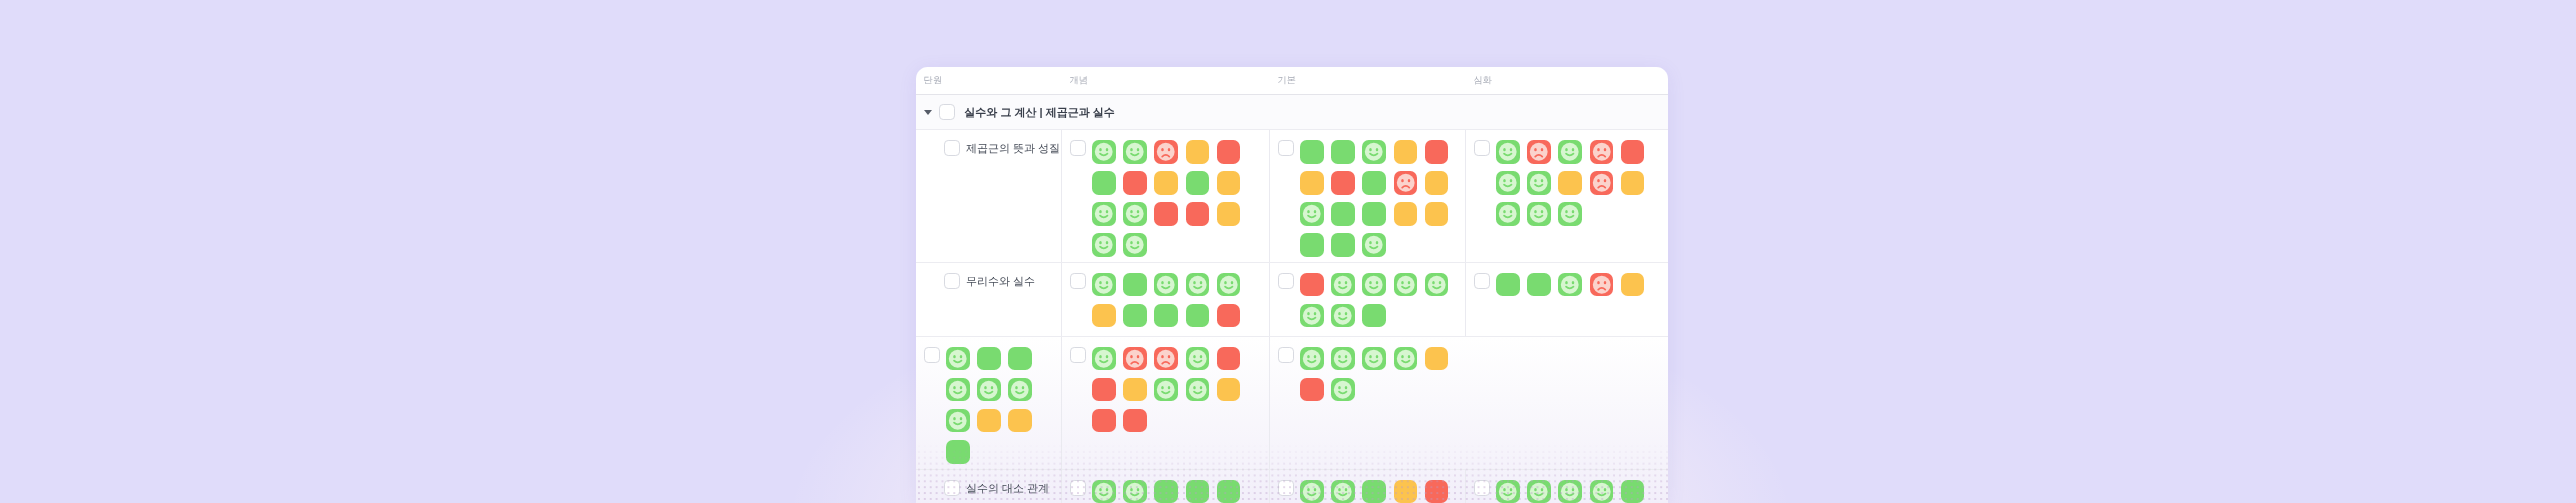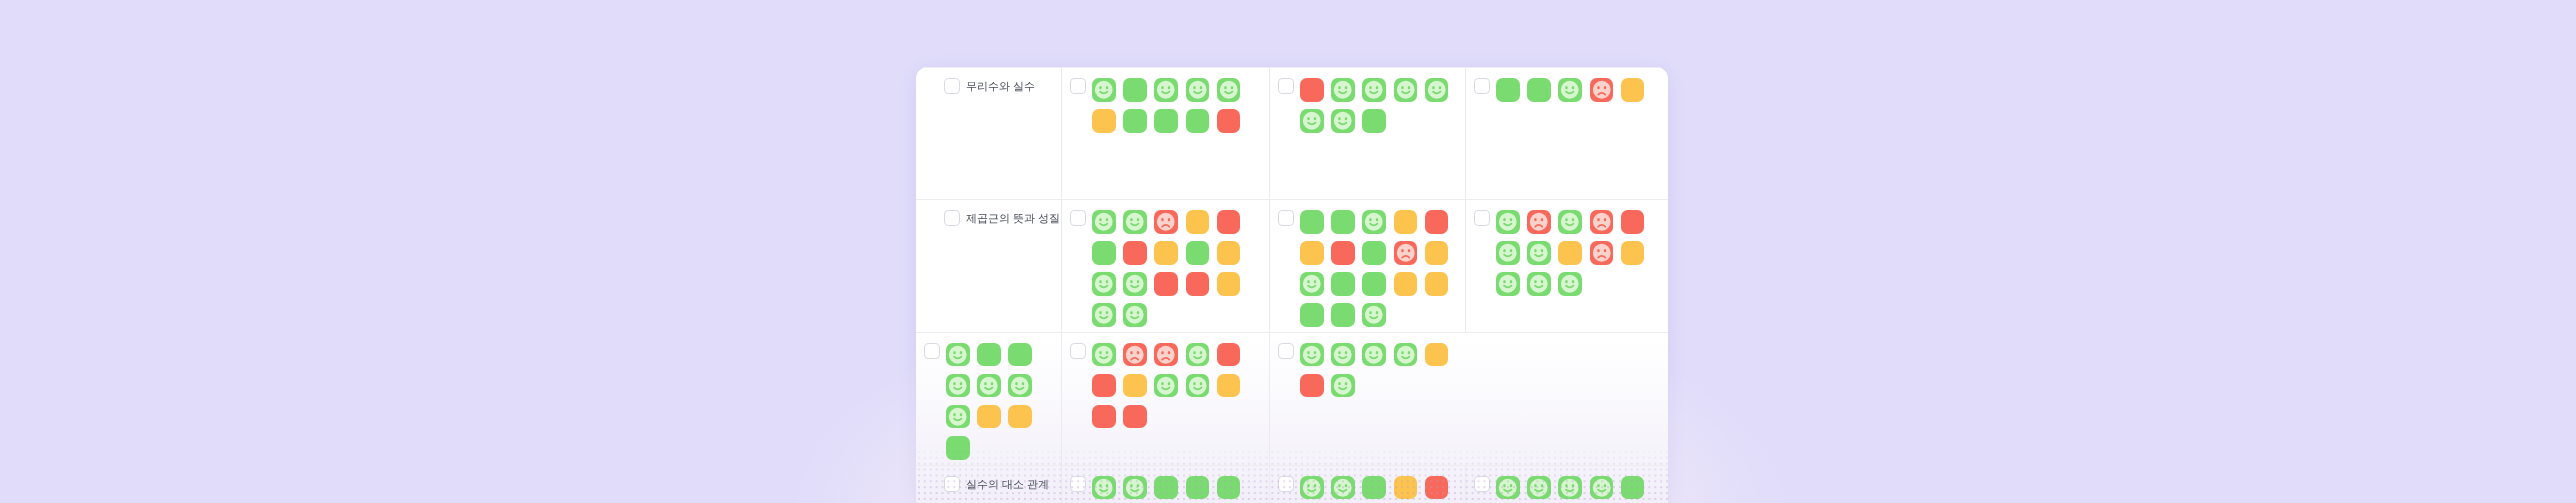--- a/index.html
+++ b/index.html
@@ -69,364 +69,375 @@
   }
 </style>
 </head>
 <body>
 
 <div class="stage">
   <div class="glow"></div>
 
   <div class="panel">
 
+    <div class="thead">
+      <div class="th">단원</div>
+      <div class="th">개념</div>
+      <div class="th">기본</div>
+      <div class="th">심화</div>
+    </div>
 
+    <div class="group-row">
+      <span class="tri"></span>
+      <span class="cb"></span>
+      <span class="group-title">실수와 그 계산 | 제곱근과 실수</span>
+    </div>
 
     <div id="rows">
         <div class="trow">
           <div class="cell unit-cell">
             <span class="cb"></span>
-            <span class="unit-label">무리수와 실수</span>
-          </div>
-          <div class="cell">
-            <span class="cb"></span>
-            <div class="tile-grid">
-              <div class="tile" style="background: rgb(121, 219, 112);">
-                <svg viewBox="0 0 28 28">
-                  <circle cx="14" cy="14" r="10.6" fill="#D7F6D0"></circle>
-                  <ellipse cx="10.1" cy="11.5" rx="1.5" ry="1.95" fill="#79DB70"></ellipse>
-                  <ellipse cx="17.9" cy="11.5" rx="1.5" ry="1.95" fill="#79DB70"></ellipse>
-                  <path d="M9.6 16.2 Q14 20.4 18.4 16.2" stroke="#79DB70" stroke-width="2.1" fill="none" stroke-linecap="round"></path>
-                </svg>
-              </div>
-              <div class="tile" style="background: rgb(121, 219, 112);"></div>
-              <div class="tile" style="background: rgb(121, 219, 112);">
-                <svg viewBox="0 0 28 28">
-                  <circle cx="14" cy="14" r="10.6" fill="#D7F6D0"></circle>
-                  <ellipse cx="10.1" cy="11.5" rx="1.5" ry="1.95" fill="#79DB70"></ellipse>
-                  <ellipse cx="17.9" cy="11.5" rx="1.5" ry="1.95" fill="#79DB70"></ellipse>
-                  <path d="M9.6 16.2 Q14 20.4 18.4 16.2" stroke="#79DB70" stroke-width="2.1" fill="none" stroke-linecap="round"></path>
-                </svg>
-              </div>
-              <div class="tile" style="background: rgb(121, 219, 112);">
-                <svg viewBox="0 0 28 28">
-                  <circle cx="14" cy="14" r="10.6" fill="#D7F6D0"></circle>
-                  <ellipse cx="10.1" cy="11.5" rx="1.5" ry="1.95" fill="#79DB70"></ellipse>
-                  <ellipse cx="17.9" cy="11.5" rx="1.5" ry="1.95" fill="#79DB70"></ellipse>
-                  <path d="M9.6 16.2 Q14 20.4 18.4 16.2" stroke="#79DB70" stroke-width="2.1" fill="none" stroke-linecap="round"></path>
-                </svg>
-              </div>
-              <div class="tile" style="background: rgb(121, 219, 112);">
-                <svg viewBox="0 0 28 28">
-                  <circle cx="14" cy="14" r="10.6" fill="#D7F6D0"></circle>
-                  <ellipse cx="10.1" cy="11.5" rx="1.5" ry="1.95" fill="#79DB70"></ellipse>
-                  <ellipse cx="17.9" cy="11.5" rx="1.5" ry="1.95" fill="#79DB70"></ellipse>
-                  <path d="M9.6 16.2 Q14 20.4 18.4 16.2" stroke="#79DB70" stroke-width="2.1" fill="none" stroke-linecap="round"></path>
-                </svg>
-              </div>
-              <div class="tile" style="background: rgb(252, 195, 78);"></div>
-              <div class="tile" style="background: rgb(121, 219, 112);"></div>
-              <div class="tile" style="background: rgb(121, 219, 112);"></div>
-              <div class="tile" style="background: rgb(121, 219, 112);"></div>
-              <div class="tile" style="background: rgb(248, 105, 91);"></div>
-            </div>
-          </div>
-          <div class="cell">
-            <span class="cb"></span>
-            <div class="tile-grid">
-              <div class="tile" style="background: rgb(248, 105, 91);"></div>
-              <div class="tile" style="background: rgb(121, 219, 112);">
-                <svg viewBox="0 0 28 28">
-                  <circle cx="14" cy="14" r="10.6" fill="#D7F6D0"></circle>
-                  <ellipse cx="10.1" cy="11.5" rx="1.5" ry="1.95" fill="#79DB70"></ellipse>
-                  <ellipse cx="17.9" cy="11.5" rx="1.5" ry="1.95" fill="#79DB70"></ellipse>
-                  <path d="M9.6 16.2 Q14 20.4 18.4 16.2" stroke="#79DB70" stroke-width="2.1" fill="none" stroke-linecap="round"></path>
-                </svg>
-              </div>
-              <div class="tile" style="background: rgb(121, 219, 112);">
-                <svg viewBox="0 0 28 28">
-                  <circle cx="14" cy="14" r="10.6" fill="#D7F6D0"></circle>
-                  <ellipse cx="10.1" cy="11.5" rx="1.5" ry="1.95" fill="#79DB70"></ellipse>
-                  <ellipse cx="17.9" cy="11.5" rx="1.5" ry="1.95" fill="#79DB70"></ellipse>
-                  <path d="M9.6 16.2 Q14 20.4 18.4 16.2" stroke="#79DB70" stroke-width="2.1" fill="none" stroke-linecap="round"></path>
-                </svg>
-              </div>
-              <div class="tile" style="background: rgb(121, 219, 112);">
-                <svg viewBox="0 0 28 28">
-                  <circle cx="14" cy="14" r="10.6" fill="#D7F6D0"></circle>
-                  <ellipse cx="10.1" cy="11.5" rx="1.5" ry="1.95" fill="#79DB70"></ellipse>
-                  <ellipse cx="17.9" cy="11.5" rx="1.5" ry="1.95" fill="#79DB70"></ellipse>
-                  <path d="M9.6 16.2 Q14 20.4 18.4 16.2" stroke="#79DB70" stroke-width="2.1" fill="none" stroke-linecap="round"></path>
-                </svg>
-              </div>
-              <div class="tile" style="background: rgb(121, 219, 112);">
-                <svg viewBox="0 0 28 28">
-                  <circle cx="14" cy="14" r="10.6" fill="#D7F6D0"></circle>
-                  <ellipse cx="10.1" cy="11.5" rx="1.5" ry="1.95" fill="#79DB70"></ellipse>
-                  <ellipse cx="17.9" cy="11.5" rx="1.5" ry="1.95" fill="#79DB70"></ellipse>
-                  <path d="M9.6 16.2 Q14 20.4 18.4 16.2" stroke="#79DB70" stroke-width="2.1" fill="none" stroke-linecap="round"></path>
-                </svg>
-              </div>
-              <div class="tile" style="background: rgb(121, 219, 112);">
-                <svg viewBox="0 0 28 28">
-                  <circle cx="14" cy="14" r="10.6" fill="#D7F6D0"></circle>
-                  <ellipse cx="10.1" cy="11.5" rx="1.5" ry="1.95" fill="#79DB70"></ellipse>
-                  <ellipse cx="17.9" cy="11.5" rx="1.5" ry="1.95" fill="#79DB70"></ellipse>
-                  <path d="M9.6 16.2 Q14 20.4 18.4 16.2" stroke="#79DB70" stroke-width="2.1" fill="none" stroke-linecap="round"></path>
-                </svg>
-              </div>
-              <div class="tile" style="background: rgb(121, 219, 112);">
-                <svg viewBox="0 0 28 28">
-                  <circle cx="14" cy="14" r="10.6" fill="#D7F6D0"></circle>
-                  <ellipse cx="10.1" cy="11.5" rx="1.5" ry="1.95" fill="#79DB70"></ellipse>
-                  <ellipse cx="17.9" cy="11.5" rx="1.5" ry="1.95" fill="#79DB70"></ellipse>
-                  <path d="M9.6 16.2 Q14 20.4 18.4 16.2" stroke="#79DB70" stroke-width="2.1" fill="none" stroke-linecap="round"></path>
-                </svg>
-              </div>
-              <div class="tile" style="background: rgb(121, 219, 112);"></div>
-            </div>
-          </div>
-          <div class="cell">
-            <span class="cb"></span>
-            <div class="tile-grid">
-              <div class="tile" style="background: rgb(121, 219, 112);"></div>
-              <div class="tile" style="background: rgb(121, 219, 112);"></div>
-              <div class="tile" style="background: rgb(121, 219, 112);">
-                <svg viewBox="0 0 28 28">
-                  <circle cx="14" cy="14" r="10.6" fill="#D7F6D0"></circle>
-                  <ellipse cx="10.1" cy="11.5" rx="1.5" ry="1.95" fill="#79DB70"></ellipse>
-                  <ellipse cx="17.9" cy="11.5" rx="1.5" ry="1.95" fill="#79DB70"></ellipse>
-                  <path d="M9.6 16.2 Q14 20.4 18.4 16.2" stroke="#79DB70" stroke-width="2.1" fill="none" stroke-linecap="round"></path>
-                </svg>
-              </div>
-              <div class="tile" style="background: rgb(248, 105, 91);">
-                <svg viewBox="0 0 28 28">
-                  <circle cx="14" cy="14" r="10.6" fill="#FBD3CC"></circle>
-                  <ellipse cx="10.1" cy="11.5" rx="1.5" ry="1.95" fill="#F8695B"></ellipse>
-                  <ellipse cx="17.9" cy="11.5" rx="1.5" ry="1.95" fill="#F8695B"></ellipse>
-                  <path d="M9.8 19.7 Q14 15.6 18.2 19.7" stroke="#F8695B" stroke-width="2.1" fill="none" stroke-linecap="round"></path>
-                </svg>
-              </div>
-              <div class="tile" style="background: rgb(252, 195, 78);"></div>
+            <span class="unit-label">제곱근의 뜻과 성질</span>
+          </div>
+          <div class="cell">
+            <span class="cb"></span>
+            <div class="tile-grid">
+              <div class="tile" style="background: rgb(121, 219, 112);">
+                <svg viewBox="0 0 28 28">
+                  <circle cx="14" cy="14" r="10.6" fill="#D7F6D0"></circle>
+                  <ellipse cx="10.1" cy="11.5" rx="1.5" ry="1.95" fill="#79DB70"></ellipse>
+                  <ellipse cx="17.9" cy="11.5" rx="1.5" ry="1.95" fill="#79DB70"></ellipse>
+                  <path d="M9.6 16.2 Q14 20.4 18.4 16.2" stroke="#79DB70" stroke-width="2.1" fill="none" stroke-linecap="round"></path>
+                </svg>
+              </div>
+              <div class="tile" style="background: rgb(121, 219, 112);">
+                <svg viewBox="0 0 28 28">
+                  <circle cx="14" cy="14" r="10.6" fill="#D7F6D0"></circle>
+                  <ellipse cx="10.1" cy="11.5" rx="1.5" ry="1.95" fill="#79DB70"></ellipse>
+                  <ellipse cx="17.9" cy="11.5" rx="1.5" ry="1.95" fill="#79DB70"></ellipse>
+                  <path d="M9.6 16.2 Q14 20.4 18.4 16.2" stroke="#79DB70" stroke-width="2.1" fill="none" stroke-linecap="round"></path>
+                </svg>
+              </div>
+              <div class="tile" style="background: rgb(248, 105, 91);">
+                <svg viewBox="0 0 28 28">
+                  <circle cx="14" cy="14" r="10.6" fill="#FBD3CC"></circle>
+                  <ellipse cx="10.1" cy="11.5" rx="1.5" ry="1.95" fill="#F8695B"></ellipse>
+                  <ellipse cx="17.9" cy="11.5" rx="1.5" ry="1.95" fill="#F8695B"></ellipse>
+                  <path d="M9.8 19.7 Q14 15.6 18.2 19.7" stroke="#F8695B" stroke-width="2.1" fill="none" stroke-linecap="round"></path>
+                </svg>
+              </div>
+              <div class="tile" style="background: rgb(252, 195, 78);"></div>
+              <div class="tile" style="background: rgb(248, 105, 91);"></div>
+              <div class="tile" style="background: rgb(121, 219, 112);"></div>
+              <div class="tile" style="background: rgb(248, 105, 91);"></div>
+              <div class="tile" style="background: rgb(252, 195, 78);"></div>
+              <div class="tile" style="background: rgb(121, 219, 112);"></div>
+              <div class="tile" style="background: rgb(252, 195, 78);"></div>
+              <div class="tile" style="background: rgb(121, 219, 112);">
+                <svg viewBox="0 0 28 28">
+                  <circle cx="14" cy="14" r="10.6" fill="#D7F6D0"></circle>
+                  <ellipse cx="10.1" cy="11.5" rx="1.5" ry="1.95" fill="#79DB70"></ellipse>
+                  <ellipse cx="17.9" cy="11.5" rx="1.5" ry="1.95" fill="#79DB70"></ellipse>
+                  <path d="M9.6 16.2 Q14 20.4 18.4 16.2" stroke="#79DB70" stroke-width="2.1" fill="none" stroke-linecap="round"></path>
+                </svg>
+              </div>
+              <div class="tile" style="background: rgb(121, 219, 112);">
+                <svg viewBox="0 0 28 28">
+                  <circle cx="14" cy="14" r="10.6" fill="#D7F6D0"></circle>
+                  <ellipse cx="10.1" cy="11.5" rx="1.5" ry="1.95" fill="#79DB70"></ellipse>
+                  <ellipse cx="17.9" cy="11.5" rx="1.5" ry="1.95" fill="#79DB70"></ellipse>
+                  <path d="M9.6 16.2 Q14 20.4 18.4 16.2" stroke="#79DB70" stroke-width="2.1" fill="none" stroke-linecap="round"></path>
+                </svg>
+              </div>
+              <div class="tile" style="background: rgb(248, 105, 91);"></div>
+              <div class="tile" style="background: rgb(248, 105, 91);"></div>
+              <div class="tile" style="background: rgb(252, 195, 78);"></div>
+              <div class="tile" style="background: rgb(121, 219, 112);">
+                <svg viewBox="0 0 28 28">
+                  <circle cx="14" cy="14" r="10.6" fill="#D7F6D0"></circle>
+                  <ellipse cx="10.1" cy="11.5" rx="1.5" ry="1.95" fill="#79DB70"></ellipse>
+                  <ellipse cx="17.9" cy="11.5" rx="1.5" ry="1.95" fill="#79DB70"></ellipse>
+                  <path d="M9.6 16.2 Q14 20.4 18.4 16.2" stroke="#79DB70" stroke-width="2.1" fill="none" stroke-linecap="round"></path>
+                </svg>
+              </div>
+              <div class="tile" style="background: rgb(121, 219, 112);">
+                <svg viewBox="0 0 28 28">
+                  <circle cx="14" cy="14" r="10.6" fill="#D7F6D0"></circle>
+                  <ellipse cx="10.1" cy="11.5" rx="1.5" ry="1.95" fill="#79DB70"></ellipse>
+                  <ellipse cx="17.9" cy="11.5" rx="1.5" ry="1.95" fill="#79DB70"></ellipse>
+                  <path d="M9.6 16.2 Q14 20.4 18.4 16.2" stroke="#79DB70" stroke-width="2.1" fill="none" stroke-linecap="round"></path>
+                </svg>
+              </div>
+            </div>
+          </div>
+          <div class="cell">
+            <span class="cb"></span>
+            <div class="tile-grid">
+              <div class="tile" style="background: rgb(121, 219, 112);"></div>
+              <div class="tile" style="background: rgb(121, 219, 112);"></div>
+              <div class="tile" style="background: rgb(121, 219, 112);">
+                <svg viewBox="0 0 28 28">
+                  <circle cx="14" cy="14" r="10.6" fill="#D7F6D0"></circle>
+                  <ellipse cx="10.1" cy="11.5" rx="1.5" ry="1.95" fill="#79DB70"></ellipse>
+                  <ellipse cx="17.9" cy="11.5" rx="1.5" ry="1.95" fill="#79DB70"></ellipse>
+                  <path d="M9.6 16.2 Q14 20.4 18.4 16.2" stroke="#79DB70" stroke-width="2.1" fill="none" stroke-linecap="round"></path>
+                </svg>
+              </div>
+              <div class="tile" style="background: rgb(252, 195, 78);"></div>
+              <div class="tile" style="background: rgb(248, 105, 91);"></div>
+              <div class="tile" style="background: rgb(252, 195, 78);"></div>
+              <div class="tile" style="background: rgb(248, 105, 91);"></div>
+              <div class="tile" style="background: rgb(121, 219, 112);"></div>
+              <div class="tile" style="background: rgb(248, 105, 91);">
+                <svg viewBox="0 0 28 28">
+                  <circle cx="14" cy="14" r="10.6" fill="#FBD3CC"></circle>
+                  <ellipse cx="10.1" cy="11.5" rx="1.5" ry="1.95" fill="#F8695B"></ellipse>
+                  <ellipse cx="17.9" cy="11.5" rx="1.5" ry="1.95" fill="#F8695B"></ellipse>
+                  <path d="M9.8 19.7 Q14 15.6 18.2 19.7" stroke="#F8695B" stroke-width="2.1" fill="none" stroke-linecap="round"></path>
+                </svg>
+              </div>
+              <div class="tile" style="background: rgb(252, 195, 78);"></div>
+              <div class="tile" style="background: rgb(121, 219, 112);">
+                <svg viewBox="0 0 28 28">
+                  <circle cx="14" cy="14" r="10.6" fill="#D7F6D0"></circle>
+                  <ellipse cx="10.1" cy="11.5" rx="1.5" ry="1.95" fill="#79DB70"></ellipse>
+                  <ellipse cx="17.9" cy="11.5" rx="1.5" ry="1.95" fill="#79DB70"></ellipse>
+                  <path d="M9.6 16.2 Q14 20.4 18.4 16.2" stroke="#79DB70" stroke-width="2.1" fill="none" stroke-linecap="round"></path>
+                </svg>
+              </div>
+              <div class="tile" style="background: rgb(121, 219, 112);"></div>
+              <div class="tile" style="background: rgb(121, 219, 112);"></div>
+              <div class="tile" style="background: rgb(252, 195, 78);"></div>
+              <div class="tile" style="background: rgb(252, 195, 78);"></div>
+              <div class="tile" style="background: rgb(121, 219, 112);"></div>
+              <div class="tile" style="background: rgb(121, 219, 112);"></div>
+              <div class="tile" style="background: rgb(121, 219, 112);">
+                <svg viewBox="0 0 28 28">
+                  <circle cx="14" cy="14" r="10.6" fill="#D7F6D0"></circle>
+                  <ellipse cx="10.1" cy="11.5" rx="1.5" ry="1.95" fill="#79DB70"></ellipse>
+                  <ellipse cx="17.9" cy="11.5" rx="1.5" ry="1.95" fill="#79DB70"></ellipse>
+                  <path d="M9.6 16.2 Q14 20.4 18.4 16.2" stroke="#79DB70" stroke-width="2.1" fill="none" stroke-linecap="round"></path>
+                </svg>
+              </div>
+            </div>
+          </div>
+          <div class="cell">
+            <span class="cb"></span>
+            <div class="tile-grid">
+              <div class="tile" style="background: rgb(121, 219, 112);">
+                <svg viewBox="0 0 28 28">
+                  <circle cx="14" cy="14" r="10.6" fill="#D7F6D0"></circle>
+                  <ellipse cx="10.1" cy="11.5" rx="1.5" ry="1.95" fill="#79DB70"></ellipse>
+                  <ellipse cx="17.9" cy="11.5" rx="1.5" ry="1.95" fill="#79DB70"></ellipse>
+                  <path d="M9.6 16.2 Q14 20.4 18.4 16.2" stroke="#79DB70" stroke-width="2.1" fill="none" stroke-linecap="round"></path>
+                </svg>
+              </div>
+              <div class="tile" style="background: rgb(248, 105, 91);">
+                <svg viewBox="0 0 28 28">
+                  <circle cx="14" cy="14" r="10.6" fill="#FBD3CC"></circle>
+                  <ellipse cx="10.1" cy="11.5" rx="1.5" ry="1.95" fill="#F8695B"></ellipse>
+                  <ellipse cx="17.9" cy="11.5" rx="1.5" ry="1.95" fill="#F8695B"></ellipse>
+                  <path d="M9.8 19.7 Q14 15.6 18.2 19.7" stroke="#F8695B" stroke-width="2.1" fill="none" stroke-linecap="round"></path>
+                </svg>
+              </div>
+              <div class="tile" style="background: rgb(121, 219, 112);">
+                <svg viewBox="0 0 28 28">
+                  <circle cx="14" cy="14" r="10.6" fill="#D7F6D0"></circle>
+                  <ellipse cx="10.1" cy="11.5" rx="1.5" ry="1.95" fill="#79DB70"></ellipse>
+                  <ellipse cx="17.9" cy="11.5" rx="1.5" ry="1.95" fill="#79DB70"></ellipse>
+                  <path d="M9.6 16.2 Q14 20.4 18.4 16.2" stroke="#79DB70" stroke-width="2.1" fill="none" stroke-linecap="round"></path>
+                </svg>
+              </div>
+              <div class="tile" style="background: rgb(248, 105, 91);">
+                <svg viewBox="0 0 28 28">
+                  <circle cx="14" cy="14" r="10.6" fill="#FBD3CC"></circle>
+                  <ellipse cx="10.1" cy="11.5" rx="1.5" ry="1.95" fill="#F8695B"></ellipse>
+                  <ellipse cx="17.9" cy="11.5" rx="1.5" ry="1.95" fill="#F8695B"></ellipse>
+                  <path d="M9.8 19.7 Q14 15.6 18.2 19.7" stroke="#F8695B" stroke-width="2.1" fill="none" stroke-linecap="round"></path>
+                </svg>
+              </div>
+              <div class="tile" style="background: rgb(248, 105, 91);"></div>
+              <div class="tile" style="background: rgb(121, 219, 112);">
+                <svg viewBox="0 0 28 28">
+                  <circle cx="14" cy="14" r="10.6" fill="#D7F6D0"></circle>
+                  <ellipse cx="10.1" cy="11.5" rx="1.5" ry="1.95" fill="#79DB70"></ellipse>
+                  <ellipse cx="17.9" cy="11.5" rx="1.5" ry="1.95" fill="#79DB70"></ellipse>
+                  <path d="M9.6 16.2 Q14 20.4 18.4 16.2" stroke="#79DB70" stroke-width="2.1" fill="none" stroke-linecap="round"></path>
+                </svg>
+              </div>
+              <div class="tile" style="background: rgb(121, 219, 112);">
+                <svg viewBox="0 0 28 28">
+                  <circle cx="14" cy="14" r="10.6" fill="#D7F6D0"></circle>
+                  <ellipse cx="10.1" cy="11.5" rx="1.5" ry="1.95" fill="#79DB70"></ellipse>
+                  <ellipse cx="17.9" cy="11.5" rx="1.5" ry="1.95" fill="#79DB70"></ellipse>
+                  <path d="M9.6 16.2 Q14 20.4 18.4 16.2" stroke="#79DB70" stroke-width="2.1" fill="none" stroke-linecap="round"></path>
+                </svg>
+              </div>
+              <div class="tile" style="background: rgb(252, 195, 78);"></div>
+              <div class="tile" style="background: rgb(248, 105, 91);">
+                <svg viewBox="0 0 28 28">
+                  <circle cx="14" cy="14" r="10.6" fill="#FBD3CC"></circle>
+                  <ellipse cx="10.1" cy="11.5" rx="1.5" ry="1.95" fill="#F8695B"></ellipse>
+                  <ellipse cx="17.9" cy="11.5" rx="1.5" ry="1.95" fill="#F8695B"></ellipse>
+                  <path d="M9.8 19.7 Q14 15.6 18.2 19.7" stroke="#F8695B" stroke-width="2.1" fill="none" stroke-linecap="round"></path>
+                </svg>
+              </div>
+              <div class="tile" style="background: rgb(252, 195, 78);"></div>
+              <div class="tile" style="background: rgb(121, 219, 112);">
+                <svg viewBox="0 0 28 28">
+                  <circle cx="14" cy="14" r="10.6" fill="#D7F6D0"></circle>
+                  <ellipse cx="10.1" cy="11.5" rx="1.5" ry="1.95" fill="#79DB70"></ellipse>
+                  <ellipse cx="17.9" cy="11.5" rx="1.5" ry="1.95" fill="#79DB70"></ellipse>
+                  <path d="M9.6 16.2 Q14 20.4 18.4 16.2" stroke="#79DB70" stroke-width="2.1" fill="none" stroke-linecap="round"></path>
+                </svg>
+              </div>
+              <div class="tile" style="background: rgb(121, 219, 112);">
+                <svg viewBox="0 0 28 28">
+                  <circle cx="14" cy="14" r="10.6" fill="#D7F6D0"></circle>
+                  <ellipse cx="10.1" cy="11.5" rx="1.5" ry="1.95" fill="#79DB70"></ellipse>
+                  <ellipse cx="17.9" cy="11.5" rx="1.5" ry="1.95" fill="#79DB70"></ellipse>
+                  <path d="M9.6 16.2 Q14 20.4 18.4 16.2" stroke="#79DB70" stroke-width="2.1" fill="none" stroke-linecap="round"></path>
+                </svg>
+              </div>
+              <div class="tile" style="background: rgb(121, 219, 112);">
+                <svg viewBox="0 0 28 28">
+                  <circle cx="14" cy="14" r="10.6" fill="#D7F6D0"></circle>
+                  <ellipse cx="10.1" cy="11.5" rx="1.5" ry="1.95" fill="#79DB70"></ellipse>
+                  <ellipse cx="17.9" cy="11.5" rx="1.5" ry="1.95" fill="#79DB70"></ellipse>
+                  <path d="M9.6 16.2 Q14 20.4 18.4 16.2" stroke="#79DB70" stroke-width="2.1" fill="none" stroke-linecap="round"></path>
+                </svg>
+              </div>
             </div>
           </div>
         </div>
         <div class="trow">
           <div class="cell unit-cell">
             <span class="cb"></span>
-            <span class="unit-label">제곱근의 뜻과 성질</span>
-          </div>
-          <div class="cell">
-            <span class="cb"></span>
-            <div class="tile-grid">
-              <div class="tile" style="background: rgb(121, 219, 112);">
-                <svg viewBox="0 0 28 28">
-                  <circle cx="14" cy="14" r="10.6" fill="#D7F6D0"></circle>
-                  <ellipse cx="10.1" cy="11.5" rx="1.5" ry="1.95" fill="#79DB70"></ellipse>
-                  <ellipse cx="17.9" cy="11.5" rx="1.5" ry="1.95" fill="#79DB70"></ellipse>
-                  <path d="M9.6 16.2 Q14 20.4 18.4 16.2" stroke="#79DB70" stroke-width="2.1" fill="none" stroke-linecap="round"></path>
-                </svg>
-              </div>
-              <div class="tile" style="background: rgb(121, 219, 112);">
-                <svg viewBox="0 0 28 28">
-                  <circle cx="14" cy="14" r="10.6" fill="#D7F6D0"></circle>
-                  <ellipse cx="10.1" cy="11.5" rx="1.5" ry="1.95" fill="#79DB70"></ellipse>
-                  <ellipse cx="17.9" cy="11.5" rx="1.5" ry="1.95" fill="#79DB70"></ellipse>
-                  <path d="M9.6 16.2 Q14 20.4 18.4 16.2" stroke="#79DB70" stroke-width="2.1" fill="none" stroke-linecap="round"></path>
-                </svg>
-              </div>
-              <div class="tile" style="background: rgb(248, 105, 91);">
-                <svg viewBox="0 0 28 28">
-                  <circle cx="14" cy="14" r="10.6" fill="#FBD3CC"></circle>
-                  <ellipse cx="10.1" cy="11.5" rx="1.5" ry="1.95" fill="#F8695B"></ellipse>
-                  <ellipse cx="17.9" cy="11.5" rx="1.5" ry="1.95" fill="#F8695B"></ellipse>
-                  <path d="M9.8 19.7 Q14 15.6 18.2 19.7" stroke="#F8695B" stroke-width="2.1" fill="none" stroke-linecap="round"></path>
-                </svg>
-              </div>
-              <div class="tile" style="background: rgb(252, 195, 78);"></div>
-              <div class="tile" style="background: rgb(248, 105, 91);"></div>
-              <div class="tile" style="background: rgb(121, 219, 112);"></div>
-              <div class="tile" style="background: rgb(248, 105, 91);"></div>
-              <div class="tile" style="background: rgb(252, 195, 78);"></div>
-              <div class="tile" style="background: rgb(121, 219, 112);"></div>
-              <div class="tile" style="background: rgb(252, 195, 78);"></div>
-              <div class="tile" style="background: rgb(121, 219, 112);">
-                <svg viewBox="0 0 28 28">
-                  <circle cx="14" cy="14" r="10.6" fill="#D7F6D0"></circle>
-                  <ellipse cx="10.1" cy="11.5" rx="1.5" ry="1.95" fill="#79DB70"></ellipse>
-                  <ellipse cx="17.9" cy="11.5" rx="1.5" ry="1.95" fill="#79DB70"></ellipse>
-                  <path d="M9.6 16.2 Q14 20.4 18.4 16.2" stroke="#79DB70" stroke-width="2.1" fill="none" stroke-linecap="round"></path>
-                </svg>
-              </div>
-              <div class="tile" style="background: rgb(121, 219, 112);">
-                <svg viewBox="0 0 28 28">
-                  <circle cx="14" cy="14" r="10.6" fill="#D7F6D0"></circle>
-                  <ellipse cx="10.1" cy="11.5" rx="1.5" ry="1.95" fill="#79DB70"></ellipse>
-                  <ellipse cx="17.9" cy="11.5" rx="1.5" ry="1.95" fill="#79DB70"></ellipse>
-                  <path d="M9.6 16.2 Q14 20.4 18.4 16.2" stroke="#79DB70" stroke-width="2.1" fill="none" stroke-linecap="round"></path>
-                </svg>
-              </div>
-              <div class="tile" style="background: rgb(248, 105, 91);"></div>
-              <div class="tile" style="background: rgb(248, 105, 91);"></div>
-              <div class="tile" style="background: rgb(252, 195, 78);"></div>
-              <div class="tile" style="background: rgb(121, 219, 112);">
-                <svg viewBox="0 0 28 28">
-                  <circle cx="14" cy="14" r="10.6" fill="#D7F6D0"></circle>
-                  <ellipse cx="10.1" cy="11.5" rx="1.5" ry="1.95" fill="#79DB70"></ellipse>
-                  <ellipse cx="17.9" cy="11.5" rx="1.5" ry="1.95" fill="#79DB70"></ellipse>
-                  <path d="M9.6 16.2 Q14 20.4 18.4 16.2" stroke="#79DB70" stroke-width="2.1" fill="none" stroke-linecap="round"></path>
-                </svg>
-              </div>
-              <div class="tile" style="background: rgb(121, 219, 112);">
-                <svg viewBox="0 0 28 28">
-                  <circle cx="14" cy="14" r="10.6" fill="#D7F6D0"></circle>
-                  <ellipse cx="10.1" cy="11.5" rx="1.5" ry="1.95" fill="#79DB70"></ellipse>
-                  <ellipse cx="17.9" cy="11.5" rx="1.5" ry="1.95" fill="#79DB70"></ellipse>
-                  <path d="M9.6 16.2 Q14 20.4 18.4 16.2" stroke="#79DB70" stroke-width="2.1" fill="none" stroke-linecap="round"></path>
-                </svg>
-              </div>
-            </div>
-          </div>
-          <div class="cell">
-            <span class="cb"></span>
-            <div class="tile-grid">
-              <div class="tile" style="background: rgb(121, 219, 112);"></div>
-              <div class="tile" style="background: rgb(121, 219, 112);"></div>
-              <div class="tile" style="background: rgb(121, 219, 112);">
-                <svg viewBox="0 0 28 28">
-                  <circle cx="14" cy="14" r="10.6" fill="#D7F6D0"></circle>
-                  <ellipse cx="10.1" cy="11.5" rx="1.5" ry="1.95" fill="#79DB70"></ellipse>
-                  <ellipse cx="17.9" cy="11.5" rx="1.5" ry="1.95" fill="#79DB70"></ellipse>
-                  <path d="M9.6 16.2 Q14 20.4 18.4 16.2" stroke="#79DB70" stroke-width="2.1" fill="none" stroke-linecap="round"></path>
-                </svg>
-              </div>
-              <div class="tile" style="background: rgb(252, 195, 78);"></div>
-              <div class="tile" style="background: rgb(248, 105, 91);"></div>
-              <div class="tile" style="background: rgb(252, 195, 78);"></div>
-              <div class="tile" style="background: rgb(248, 105, 91);"></div>
-              <div class="tile" style="background: rgb(121, 219, 112);"></div>
-              <div class="tile" style="background: rgb(248, 105, 91);">
-                <svg viewBox="0 0 28 28">
-                  <circle cx="14" cy="14" r="10.6" fill="#FBD3CC"></circle>
-                  <ellipse cx="10.1" cy="11.5" rx="1.5" ry="1.95" fill="#F8695B"></ellipse>
-                  <ellipse cx="17.9" cy="11.5" rx="1.5" ry="1.95" fill="#F8695B"></ellipse>
-                  <path d="M9.8 19.7 Q14 15.6 18.2 19.7" stroke="#F8695B" stroke-width="2.1" fill="none" stroke-linecap="round"></path>
-                </svg>
-              </div>
-              <div class="tile" style="background: rgb(252, 195, 78);"></div>
-              <div class="tile" style="background: rgb(121, 219, 112);">
-                <svg viewBox="0 0 28 28">
-                  <circle cx="14" cy="14" r="10.6" fill="#D7F6D0"></circle>
-                  <ellipse cx="10.1" cy="11.5" rx="1.5" ry="1.95" fill="#79DB70"></ellipse>
-                  <ellipse cx="17.9" cy="11.5" rx="1.5" ry="1.95" fill="#79DB70"></ellipse>
-                  <path d="M9.6 16.2 Q14 20.4 18.4 16.2" stroke="#79DB70" stroke-width="2.1" fill="none" stroke-linecap="round"></path>
-                </svg>
-              </div>
-              <div class="tile" style="background: rgb(121, 219, 112);"></div>
-              <div class="tile" style="background: rgb(121, 219, 112);"></div>
-              <div class="tile" style="background: rgb(252, 195, 78);"></div>
-              <div class="tile" style="background: rgb(252, 195, 78);"></div>
-              <div class="tile" style="background: rgb(121, 219, 112);"></div>
-              <div class="tile" style="background: rgb(121, 219, 112);"></div>
-              <div class="tile" style="background: rgb(121, 219, 112);">
-                <svg viewBox="0 0 28 28">
-                  <circle cx="14" cy="14" r="10.6" fill="#D7F6D0"></circle>
-                  <ellipse cx="10.1" cy="11.5" rx="1.5" ry="1.95" fill="#79DB70"></ellipse>
-                  <ellipse cx="17.9" cy="11.5" rx="1.5" ry="1.95" fill="#79DB70"></ellipse>
-                  <path d="M9.6 16.2 Q14 20.4 18.4 16.2" stroke="#79DB70" stroke-width="2.1" fill="none" stroke-linecap="round"></path>
-                </svg>
-              </div>
-            </div>
-          </div>
-          <div class="cell">
-            <span class="cb"></span>
-            <div class="tile-grid">
-              <div class="tile" style="background: rgb(121, 219, 112);">
-                <svg viewBox="0 0 28 28">
-                  <circle cx="14" cy="14" r="10.6" fill="#D7F6D0"></circle>
-                  <ellipse cx="10.1" cy="11.5" rx="1.5" ry="1.95" fill="#79DB70"></ellipse>
-                  <ellipse cx="17.9" cy="11.5" rx="1.5" ry="1.95" fill="#79DB70"></ellipse>
-                  <path d="M9.6 16.2 Q14 20.4 18.4 16.2" stroke="#79DB70" stroke-width="2.1" fill="none" stroke-linecap="round"></path>
-                </svg>
-              </div>
-              <div class="tile" style="background: rgb(248, 105, 91);">
-                <svg viewBox="0 0 28 28">
-                  <circle cx="14" cy="14" r="10.6" fill="#FBD3CC"></circle>
-                  <ellipse cx="10.1" cy="11.5" rx="1.5" ry="1.95" fill="#F8695B"></ellipse>
-                  <ellipse cx="17.9" cy="11.5" rx="1.5" ry="1.95" fill="#F8695B"></ellipse>
-                  <path d="M9.8 19.7 Q14 15.6 18.2 19.7" stroke="#F8695B" stroke-width="2.1" fill="none" stroke-linecap="round"></path>
-                </svg>
-              </div>
-              <div class="tile" style="background: rgb(121, 219, 112);">
-                <svg viewBox="0 0 28 28">
-                  <circle cx="14" cy="14" r="10.6" fill="#D7F6D0"></circle>
-                  <ellipse cx="10.1" cy="11.5" rx="1.5" ry="1.95" fill="#79DB70"></ellipse>
-                  <ellipse cx="17.9" cy="11.5" rx="1.5" ry="1.95" fill="#79DB70"></ellipse>
-                  <path d="M9.6 16.2 Q14 20.4 18.4 16.2" stroke="#79DB70" stroke-width="2.1" fill="none" stroke-linecap="round"></path>
-                </svg>
-              </div>
-              <div class="tile" style="background: rgb(248, 105, 91);">
-                <svg viewBox="0 0 28 28">
-                  <circle cx="14" cy="14" r="10.6" fill="#FBD3CC"></circle>
-                  <ellipse cx="10.1" cy="11.5" rx="1.5" ry="1.95" fill="#F8695B"></ellipse>
-                  <ellipse cx="17.9" cy="11.5" rx="1.5" ry="1.95" fill="#F8695B"></ellipse>
-                  <path d="M9.8 19.7 Q14 15.6 18.2 19.7" stroke="#F8695B" stroke-width="2.1" fill="none" stroke-linecap="round"></path>
-                </svg>
-              </div>
-              <div class="tile" style="background: rgb(248, 105, 91);"></div>
-              <div class="tile" style="background: rgb(121, 219, 112);">
-                <svg viewBox="0 0 28 28">
-                  <circle cx="14" cy="14" r="10.6" fill="#D7F6D0"></circle>
-                  <ellipse cx="10.1" cy="11.5" rx="1.5" ry="1.95" fill="#79DB70"></ellipse>
-                  <ellipse cx="17.9" cy="11.5" rx="1.5" ry="1.95" fill="#79DB70"></ellipse>
-                  <path d="M9.6 16.2 Q14 20.4 18.4 16.2" stroke="#79DB70" stroke-width="2.1" fill="none" stroke-linecap="round"></path>
-                </svg>
-              </div>
-              <div class="tile" style="background: rgb(121, 219, 112);">
-                <svg viewBox="0 0 28 28">
-                  <circle cx="14" cy="14" r="10.6" fill="#D7F6D0"></circle>
-                  <ellipse cx="10.1" cy="11.5" rx="1.5" ry="1.95" fill="#79DB70"></ellipse>
-                  <ellipse cx="17.9" cy="11.5" rx="1.5" ry="1.95" fill="#79DB70"></ellipse>
-                  <path d="M9.6 16.2 Q14 20.4 18.4 16.2" stroke="#79DB70" stroke-width="2.1" fill="none" stroke-linecap="round"></path>
-                </svg>
-              </div>
-              <div class="tile" style="background: rgb(252, 195, 78);"></div>
-              <div class="tile" style="background: rgb(248, 105, 91);">
-                <svg viewBox="0 0 28 28">
-                  <circle cx="14" cy="14" r="10.6" fill="#FBD3CC"></circle>
-                  <ellipse cx="10.1" cy="11.5" rx="1.5" ry="1.95" fill="#F8695B"></ellipse>
-                  <ellipse cx="17.9" cy="11.5" rx="1.5" ry="1.95" fill="#F8695B"></ellipse>
-                  <path d="M9.8 19.7 Q14 15.6 18.2 19.7" stroke="#F8695B" stroke-width="2.1" fill="none" stroke-linecap="round"></path>
-                </svg>
-              </div>
-              <div class="tile" style="background: rgb(252, 195, 78);"></div>
-              <div class="tile" style="background: rgb(121, 219, 112);">
-                <svg viewBox="0 0 28 28">
-                  <circle cx="14" cy="14" r="10.6" fill="#D7F6D0"></circle>
-                  <ellipse cx="10.1" cy="11.5" rx="1.5" ry="1.95" fill="#79DB70"></ellipse>
-                  <ellipse cx="17.9" cy="11.5" rx="1.5" ry="1.95" fill="#79DB70"></ellipse>
-                  <path d="M9.6 16.2 Q14 20.4 18.4 16.2" stroke="#79DB70" stroke-width="2.1" fill="none" stroke-linecap="round"></path>
-                </svg>
-              </div>
-              <div class="tile" style="background: rgb(121, 219, 112);">
-                <svg viewBox="0 0 28 28">
-                  <circle cx="14" cy="14" r="10.6" fill="#D7F6D0"></circle>
-                  <ellipse cx="10.1" cy="11.5" rx="1.5" ry="1.95" fill="#79DB70"></ellipse>
-                  <ellipse cx="17.9" cy="11.5" rx="1.5" ry="1.95" fill="#79DB70"></ellipse>
-                  <path d="M9.6 16.2 Q14 20.4 18.4 16.2" stroke="#79DB70" stroke-width="2.1" fill="none" stroke-linecap="round"></path>
-                </svg>
-              </div>
-              <div class="tile" style="background: rgb(121, 219, 112);">
-                <svg viewBox="0 0 28 28">
-                  <circle cx="14" cy="14" r="10.6" fill="#D7F6D0"></circle>
-                  <ellipse cx="10.1" cy="11.5" rx="1.5" ry="1.95" fill="#79DB70"></ellipse>
-                  <ellipse cx="17.9" cy="11.5" rx="1.5" ry="1.95" fill="#79DB70"></ellipse>
-                  <path d="M9.6 16.2 Q14 20.4 18.4 16.2" stroke="#79DB70" stroke-width="2.1" fill="none" stroke-linecap="round"></path>
-                </svg>
-              </div>
+            <span class="unit-label">무리수와 실수</span>
+          </div>
+          <div class="cell">
+            <span class="cb"></span>
+            <div class="tile-grid">
+              <div class="tile" style="background: rgb(121, 219, 112);">
+                <svg viewBox="0 0 28 28">
+                  <circle cx="14" cy="14" r="10.6" fill="#D7F6D0"></circle>
+                  <ellipse cx="10.1" cy="11.5" rx="1.5" ry="1.95" fill="#79DB70"></ellipse>
+                  <ellipse cx="17.9" cy="11.5" rx="1.5" ry="1.95" fill="#79DB70"></ellipse>
+                  <path d="M9.6 16.2 Q14 20.4 18.4 16.2" stroke="#79DB70" stroke-width="2.1" fill="none" stroke-linecap="round"></path>
+                </svg>
+              </div>
+              <div class="tile" style="background: rgb(121, 219, 112);"></div>
+              <div class="tile" style="background: rgb(121, 219, 112);">
+                <svg viewBox="0 0 28 28">
+                  <circle cx="14" cy="14" r="10.6" fill="#D7F6D0"></circle>
+                  <ellipse cx="10.1" cy="11.5" rx="1.5" ry="1.95" fill="#79DB70"></ellipse>
+                  <ellipse cx="17.9" cy="11.5" rx="1.5" ry="1.95" fill="#79DB70"></ellipse>
+                  <path d="M9.6 16.2 Q14 20.4 18.4 16.2" stroke="#79DB70" stroke-width="2.1" fill="none" stroke-linecap="round"></path>
+                </svg>
+              </div>
+              <div class="tile" style="background: rgb(121, 219, 112);">
+                <svg viewBox="0 0 28 28">
+                  <circle cx="14" cy="14" r="10.6" fill="#D7F6D0"></circle>
+                  <ellipse cx="10.1" cy="11.5" rx="1.5" ry="1.95" fill="#79DB70"></ellipse>
+                  <ellipse cx="17.9" cy="11.5" rx="1.5" ry="1.95" fill="#79DB70"></ellipse>
+                  <path d="M9.6 16.2 Q14 20.4 18.4 16.2" stroke="#79DB70" stroke-width="2.1" fill="none" stroke-linecap="round"></path>
+                </svg>
+              </div>
+              <div class="tile" style="background: rgb(121, 219, 112);">
+                <svg viewBox="0 0 28 28">
+                  <circle cx="14" cy="14" r="10.6" fill="#D7F6D0"></circle>
+                  <ellipse cx="10.1" cy="11.5" rx="1.5" ry="1.95" fill="#79DB70"></ellipse>
+                  <ellipse cx="17.9" cy="11.5" rx="1.5" ry="1.95" fill="#79DB70"></ellipse>
+                  <path d="M9.6 16.2 Q14 20.4 18.4 16.2" stroke="#79DB70" stroke-width="2.1" fill="none" stroke-linecap="round"></path>
+                </svg>
+              </div>
+              <div class="tile" style="background: rgb(252, 195, 78);"></div>
+              <div class="tile" style="background: rgb(121, 219, 112);"></div>
+              <div class="tile" style="background: rgb(121, 219, 112);"></div>
+              <div class="tile" style="background: rgb(121, 219, 112);"></div>
+              <div class="tile" style="background: rgb(248, 105, 91);"></div>
+            </div>
+          </div>
+          <div class="cell">
+            <span class="cb"></span>
+            <div class="tile-grid">
+              <div class="tile" style="background: rgb(248, 105, 91);"></div>
+              <div class="tile" style="background: rgb(121, 219, 112);">
+                <svg viewBox="0 0 28 28">
+                  <circle cx="14" cy="14" r="10.6" fill="#D7F6D0"></circle>
+                  <ellipse cx="10.1" cy="11.5" rx="1.5" ry="1.95" fill="#79DB70"></ellipse>
+                  <ellipse cx="17.9" cy="11.5" rx="1.5" ry="1.95" fill="#79DB70"></ellipse>
+                  <path d="M9.6 16.2 Q14 20.4 18.4 16.2" stroke="#79DB70" stroke-width="2.1" fill="none" stroke-linecap="round"></path>
+                </svg>
+              </div>
+              <div class="tile" style="background: rgb(121, 219, 112);">
+                <svg viewBox="0 0 28 28">
+                  <circle cx="14" cy="14" r="10.6" fill="#D7F6D0"></circle>
+                  <ellipse cx="10.1" cy="11.5" rx="1.5" ry="1.95" fill="#79DB70"></ellipse>
+                  <ellipse cx="17.9" cy="11.5" rx="1.5" ry="1.95" fill="#79DB70"></ellipse>
+                  <path d="M9.6 16.2 Q14 20.4 18.4 16.2" stroke="#79DB70" stroke-width="2.1" fill="none" stroke-linecap="round"></path>
+                </svg>
+              </div>
+              <div class="tile" style="background: rgb(121, 219, 112);">
+                <svg viewBox="0 0 28 28">
+                  <circle cx="14" cy="14" r="10.6" fill="#D7F6D0"></circle>
+                  <ellipse cx="10.1" cy="11.5" rx="1.5" ry="1.95" fill="#79DB70"></ellipse>
+                  <ellipse cx="17.9" cy="11.5" rx="1.5" ry="1.95" fill="#79DB70"></ellipse>
+                  <path d="M9.6 16.2 Q14 20.4 18.4 16.2" stroke="#79DB70" stroke-width="2.1" fill="none" stroke-linecap="round"></path>
+                </svg>
+              </div>
+              <div class="tile" style="background: rgb(121, 219, 112);">
+                <svg viewBox="0 0 28 28">
+                  <circle cx="14" cy="14" r="10.6" fill="#D7F6D0"></circle>
+                  <ellipse cx="10.1" cy="11.5" rx="1.5" ry="1.95" fill="#79DB70"></ellipse>
+                  <ellipse cx="17.9" cy="11.5" rx="1.5" ry="1.95" fill="#79DB70"></ellipse>
+                  <path d="M9.6 16.2 Q14 20.4 18.4 16.2" stroke="#79DB70" stroke-width="2.1" fill="none" stroke-linecap="round"></path>
+                </svg>
+              </div>
+              <div class="tile" style="background: rgb(121, 219, 112);">
+                <svg viewBox="0 0 28 28">
+                  <circle cx="14" cy="14" r="10.6" fill="#D7F6D0"></circle>
+                  <ellipse cx="10.1" cy="11.5" rx="1.5" ry="1.95" fill="#79DB70"></ellipse>
+                  <ellipse cx="17.9" cy="11.5" rx="1.5" ry="1.95" fill="#79DB70"></ellipse>
+                  <path d="M9.6 16.2 Q14 20.4 18.4 16.2" stroke="#79DB70" stroke-width="2.1" fill="none" stroke-linecap="round"></path>
+                </svg>
+              </div>
+              <div class="tile" style="background: rgb(121, 219, 112);">
+                <svg viewBox="0 0 28 28">
+                  <circle cx="14" cy="14" r="10.6" fill="#D7F6D0"></circle>
+                  <ellipse cx="10.1" cy="11.5" rx="1.5" ry="1.95" fill="#79DB70"></ellipse>
+                  <ellipse cx="17.9" cy="11.5" rx="1.5" ry="1.95" fill="#79DB70"></ellipse>
+                  <path d="M9.6 16.2 Q14 20.4 18.4 16.2" stroke="#79DB70" stroke-width="2.1" fill="none" stroke-linecap="round"></path>
+                </svg>
+              </div>
+              <div class="tile" style="background: rgb(121, 219, 112);"></div>
+            </div>
+          </div>
+          <div class="cell">
+            <span class="cb"></span>
+            <div class="tile-grid">
+              <div class="tile" style="background: rgb(121, 219, 112);"></div>
+              <div class="tile" style="background: rgb(121, 219, 112);"></div>
+              <div class="tile" style="background: rgb(121, 219, 112);">
+                <svg viewBox="0 0 28 28">
+                  <circle cx="14" cy="14" r="10.6" fill="#D7F6D0"></circle>
+                  <ellipse cx="10.1" cy="11.5" rx="1.5" ry="1.95" fill="#79DB70"></ellipse>
+                  <ellipse cx="17.9" cy="11.5" rx="1.5" ry="1.95" fill="#79DB70"></ellipse>
+                  <path d="M9.6 16.2 Q14 20.4 18.4 16.2" stroke="#79DB70" stroke-width="2.1" fill="none" stroke-linecap="round"></path>
+                </svg>
+              </div>
+              <div class="tile" style="background: rgb(248, 105, 91);">
+                <svg viewBox="0 0 28 28">
+                  <circle cx="14" cy="14" r="10.6" fill="#FBD3CC"></circle>
+                  <ellipse cx="10.1" cy="11.5" rx="1.5" ry="1.95" fill="#F8695B"></ellipse>
+                  <ellipse cx="17.9" cy="11.5" rx="1.5" ry="1.95" fill="#F8695B"></ellipse>
+                  <path d="M9.8 19.7 Q14 15.6 18.2 19.7" stroke="#F8695B" stroke-width="2.1" fill="none" stroke-linecap="round"></path>
+                </svg>
+              </div>
+              <div class="tile" style="background: rgb(252, 195, 78);"></div>
             </div>
           </div>
         </div>
         <div class="trow">
           <div class="cell">
             <span class="cb"></span>
             <div class="tile-grid">
               <div class="tile" style="background: rgb(121, 219, 112);">
                 <svg viewBox="0 0 28 28">
                   <circle cx="14" cy="14" r="10.6" fill="#D7F6D0"></circle>

